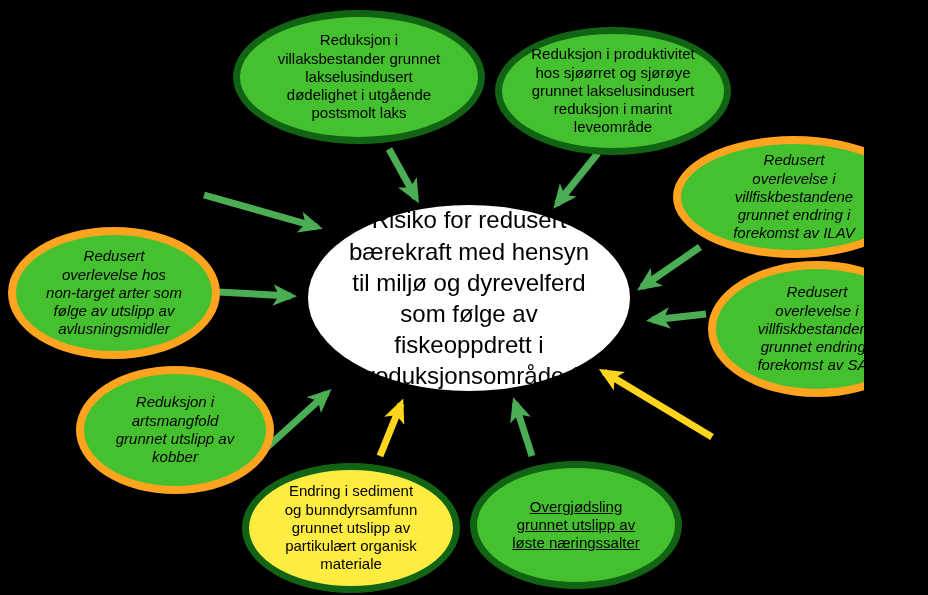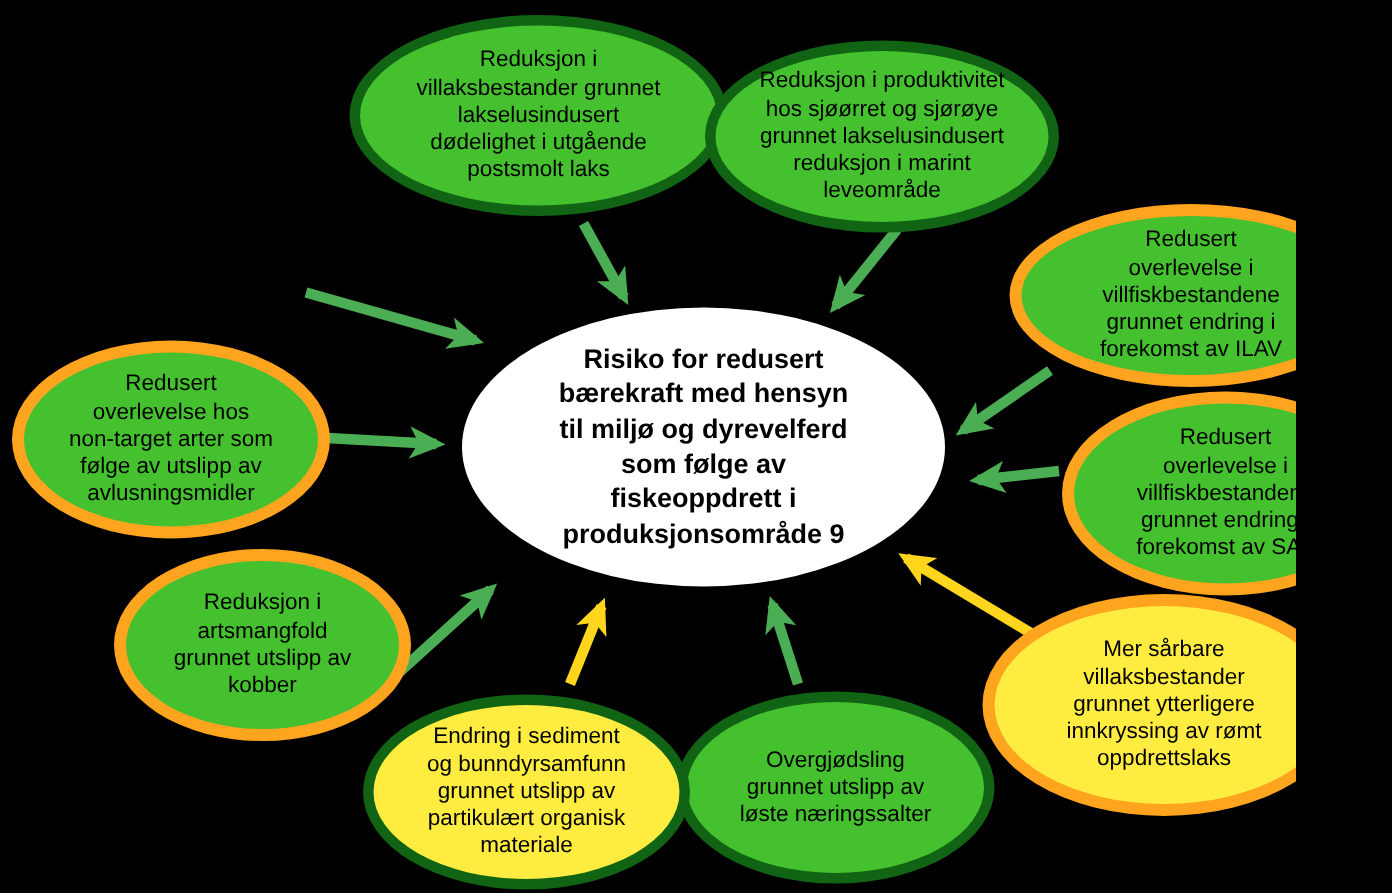--- a/index.html
+++ b/index.html
@@ -19,33 +19,33 @@
     display: flex; align-items: center; justify-content: center;
     text-align: center; box-sizing: border-box;
     color: var(--text_color, #000);
     font-size: 15px; line-height: 1.22;
     padding: 0 14px;
   }
   .node span { white-space: pre-line; }
   .fill-green  { background: var(--node_green_fill); }
   .fill-yellow { background: var(--node_yellow_fill); }
   .bd-dark    { border: 7px solid var(--dark_green_border); }
-  .bd-orange  { border: 8px solid var(--orange_border); }
+  .bd-orange  { border: 8px solid var(--orange_border); font-style: italic; }
   .center-node {
     background: var(--center_fill, #fff);
-    font-weight: bold; font-size: 18px; line-height: 1.3;
+    font-weight: normal; font-size: 24px; line-height: 1.3;
     border: none;
   }
   
   .n1  { left: 233px; top: 10px;  width: 252px; height: 134px; }
-  .n2  { left: 470px; top: 27px;  width: 236px; height: 128px; justify-content: center; }
+  .n2  { left: 495px; top: 27px;  width: 236px; height: 128px; justify-content: center; }
   .n3  { left: 673px; top: 136px; width: 242px; height: 122px; }
   .n4  { left: 708px; top: 261px; width: 218px; height: 136px; }
   .n5  { left: 655px; top: 396px; width: 242px; height: 148px; }
-  .n6  { left: 451px; top: 461px; width: 212px; height: 128px; }
+  .n6  { left: 470px; top: 461px; width: 212px; height: 128px; text-decoration: underline; }
   .n7  { left: 242px; top: 463px; width: 218px; height: 130px; }
   .n8  { left: 76px;  top: 366px; width: 198px; height: 128px; }
   .n9  { left: 8px;   top: 227px; width: 212px; height: 132px; }
   .n10 { left: 60px;  top: 96px;  width: 212px; height: 122px; }
   .nc  { left: 308px; top: 205px; width: 322px; height: 186px; }
 </style>
 </head>
 <body>
 
 <div class="canvas">
@@ -92,27 +92,20 @@
 grunnet endring i
 forekomst av ILAV</span>
   </div>
   <div class="node n4 fill-green bd-orange">
     <span>Redusert
 overlevelse i
 villfiskbestandene
 grunnet endring i
 forekomst av SAV</span>
   </div>
-  <div class="node n5 fill-yellow bd-orange">
-    <span>Mer sårbare
-villaksbestander
-grunnet ytterligere
-innkryssing av rømt
-oppdrettslaks</span>
-  </div>
   <div class="node n6 fill-green bd-dark">
     <span>Overgjødsling
 grunnet utslipp av
 løste næringssalter</span>
   </div>
   <div class="node n7 fill-yellow bd-dark">
     <span>Endring i sediment
 og bunndyrsamfunn
 grunnet utslipp av
 partikulært organisk

